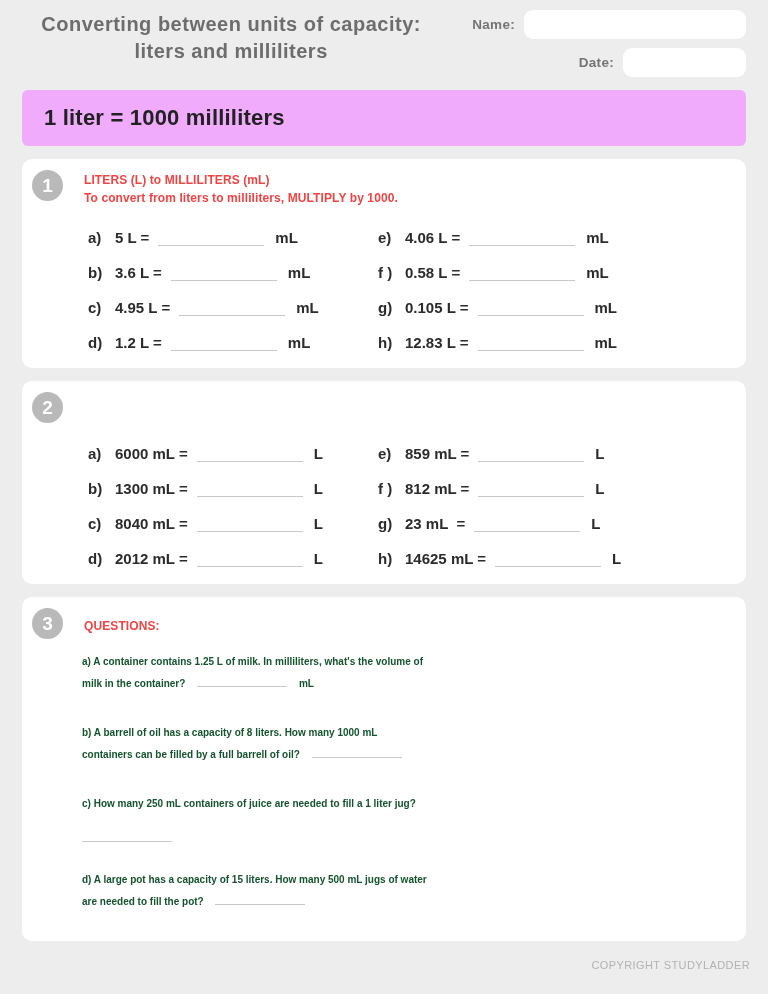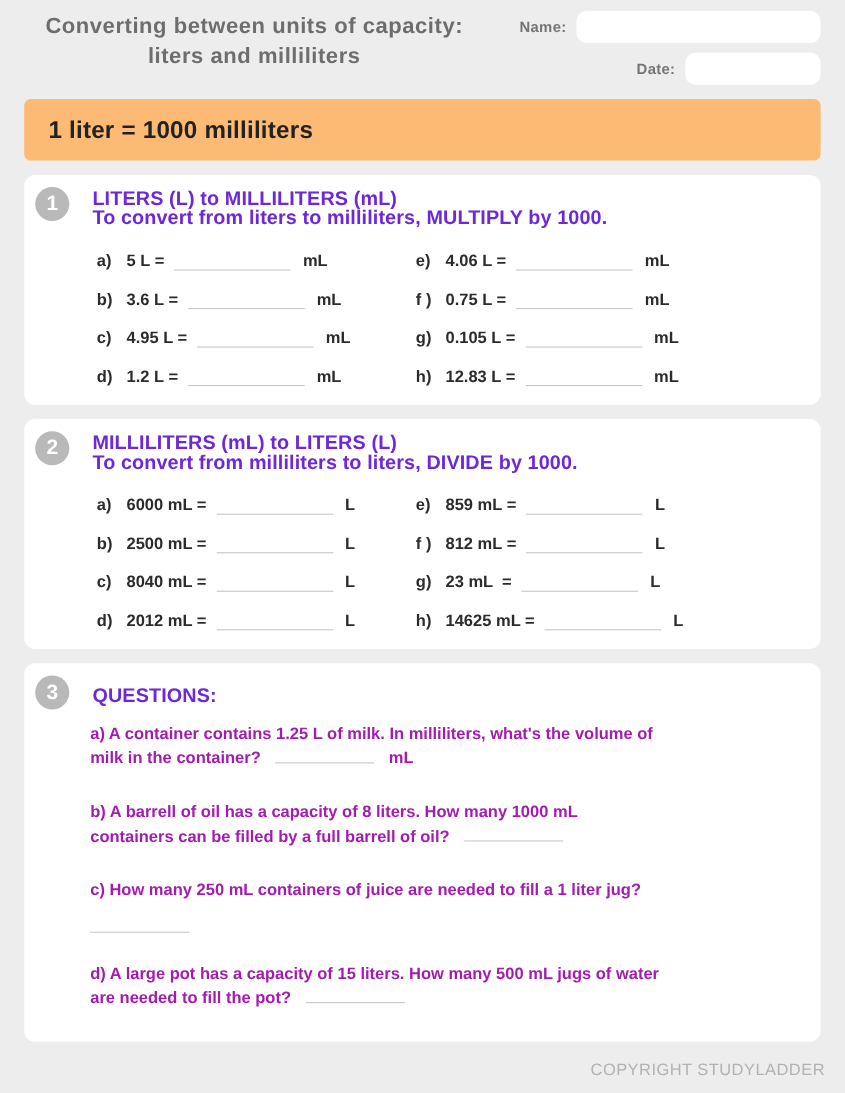--- a/index.html
+++ b/index.html
@@ -21,59 +21,59 @@
   }
   .name-date { display:flex; flex-direction:column; align-items:flex-end; gap:9px; padding-top:2px;margin-left:32px; }
   .field-row { display:flex; align-items:center; gap:9px; }
   .field-label { font-size:13.5px; font-weight:bold; color:#757575; letter-spacing:.3px; }
   .field-box { background:#fff; border-radius:9px; height:29px; display:inline-block; }
   .name-box { width:222px; }
   .date-box { width:123px; }
 
   
   .fact-box {
-    background:#fdba74; border-radius:6px; margin-top:13px; height:56px;
+    background:#f0abfc; border-radius:6px; margin-top:13px; height:56px;
     display:flex; align-items:center; padding-left:22px;
     font-size:22px; font-weight:bold; color:#222; letter-spacing:.2px;
   }
 
   
   .section { background:#fff; border-radius:10px; margin-top:13px; position:relative; padding:11px 18px 8px 10px; }
   .sec-head { display:flex; align-items:flex-start; }
   .badge {
     width:31px; height:31px; border-radius:50%; background:#b9b9b9;
     color:#fff; font-size:19px; font-weight:bold;
     display:flex; align-items:center; justify-content:center; flex:0 0 31px;
   }
   .sec-titles {
     margin-left:21px; padding-top:1px;
-    font-size:18px; font-weight:bold; color:#6d28d9; line-height:18px; letter-spacing:.1px;
+    font-size:12px; font-weight:bold; color:#ef4444; line-height:18px; letter-spacing:.1px;
   }
   .sec-titles .one-line { padding-top:8px; }
 
   
   .rows { display:grid; grid-template-columns:290px auto; margin:13px 0 0 56px; }
   .row { height:35px; display:flex; align-items:center; font-size:15px; font-weight:bold; color:#2b2b2b; }
   .row-label { width:27px; white-space:pre; }
   .row-expr { white-space:pre; }
   .blank { width:106px; height:16px; border-bottom:1.5px solid #c8c8c8; margin:0 11px 0 9px; flex:0 0 auto; }
 
   
-  .questions { margin:12px 2px 12px 50px; font-size:15px; font-weight:bold; color:#a21caf; line-height:22px; }
+  .questions { margin:12px 2px 12px 50px; font-size:10px; font-weight:bold; color:#14532d; line-height:22px; }
   .question { margin-bottom:27px; }
   .question:last-child { margin-bottom:20px; }
   .qblank {
     display:inline-block; width:90px; height:13px;
     border-bottom:1.5px solid #c8c8c8; margin:0 9px;
   }
   .qblank.own-line { display:block; margin:14px 0 0 0; }
 
   .copyright {
-    position:absolute; right:18px; bottom:13px;
-    font-size:15px; color:#b2b2b2; letter-spacing:.4px;
+    position:absolute; right:18px; bottom:23px;
+    font-size:11px; color:#b2b2b2; letter-spacing:.4px;
   }
 </style>
 </head>
 <body>
 
 <div class="page">
 
   <div class="header">
     <div class="title">
       <div>Converting between units of capacity:</div>
@@ -132,21 +132,21 @@
       </div>
       <div class="col">
         <div class="row">
           <span class="row-label">e)</span>
           <span class="row-expr">4.06 L =</span>
           <span class="blank"></span>
           <span class="row-unit">mL</span>
         </div>
         <div class="row">
           <span class="row-label">f )</span>
-          <span class="row-expr">0.75 L =</span>
+          <span class="row-expr">0.58 L =</span>
           <span class="blank"></span>
           <span class="row-unit">mL</span>
         </div>
         <div class="row">
           <span class="row-label">g)</span>
           <span class="row-expr">0.105 L =</span>
           <span class="blank"></span>
           <span class="row-unit">mL</span>
         </div>
         <div class="row">
@@ -155,36 +155,32 @@
           <span class="blank"></span>
           <span class="row-unit">mL</span>
         </div>
       </div>
     </div>
   </div>
 
   <div class="section">
     <div class="sec-head">
       <div class="badge">2</div>
-      <div class="sec-titles">
-        <div>MILLILITERS (mL) to LITERS (L)</div>
-        <div>To convert from milliliters to liters, DIVIDE by 1000.</div>
-      </div>
     </div>
     <div class="rows">
       <div class="col">
         <div class="row">
           <span class="row-label">a)</span>
           <span class="row-expr">6000 mL =</span>
           <span class="blank"></span>
           <span class="row-unit">L</span>
         </div>
         <div class="row">
           <span class="row-label">b)</span>
-          <span class="row-expr">2500 mL =</span>
+          <span class="row-expr">1300 mL =</span>
           <span class="blank"></span>
           <span class="row-unit">L</span>
         </div>
         <div class="row">
           <span class="row-label">c)</span>
           <span class="row-expr">8040 mL =</span>
           <span class="blank"></span>
           <span class="row-unit">L</span>
         </div>
         <div class="row">

